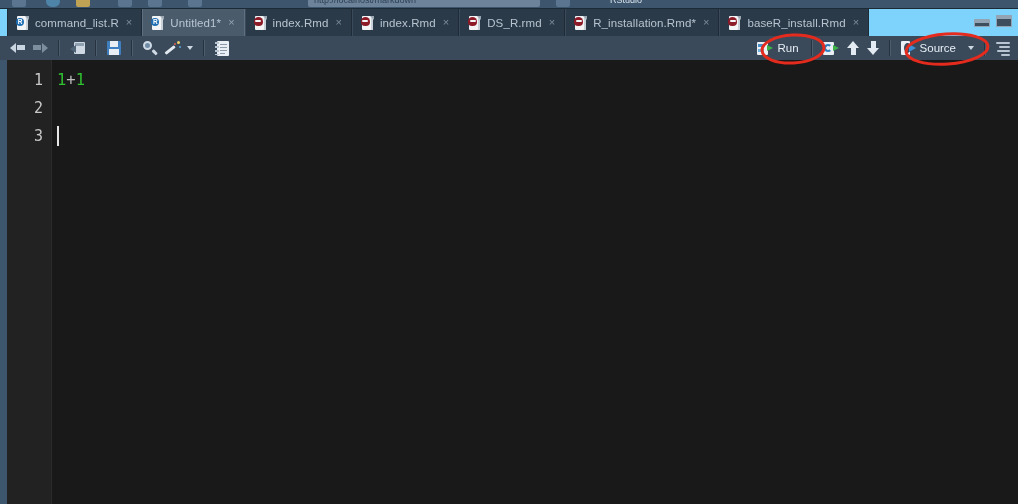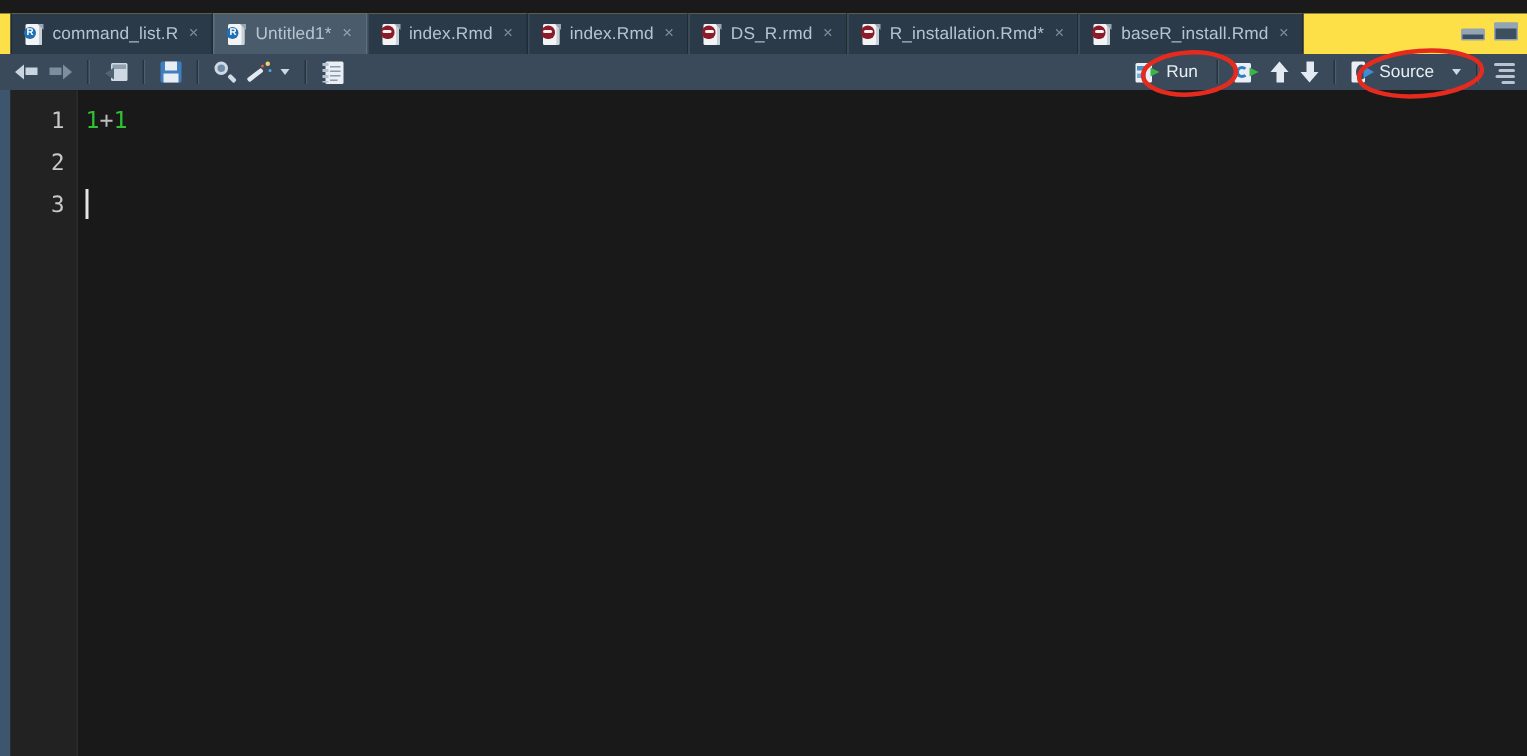--- a/index.html
+++ b/index.html
@@ -73,21 +73,21 @@
     left: 0; top: 9px;
     width: 1018px; height: 495px;
     background: #2e3d4d;
   }
 
   
   .tabbar {
     position: absolute;
     left: 0; top: 0;
     width: 1018px; height: 27px;
-    background: #fde047;
+    background: #7dd3fc;
     border-bottom: 1px solid #22303d;
   }
   .tabbar-inner {
     position: relative;
     height: 27px;
     display: flex;
     align-items: stretch;
   }
   .tab {
     position: relative;
@@ -535,20 +535,33 @@
     left: 0; top: 0;
     width: 1018px; height: 504px;
     pointer-events: none;
   }
 </style>
 </head>
 <body>
 
 <div id="app">
 
+  <div class="os-chrome">
+    <div class="os-ico" style="left:12px;"></div>
+    <div class="os-ico round" style="left:46px;"></div>
+    <div class="os-ico gold" style="left:76px;"></div>
+    <div class="os-ico" style="left:118px;"></div>
+    <div class="os-ico" style="left:148px;"></div>
+    <div class="os-ico" style="left:188px;"></div>
+    <div class="os-urlbar"></div>
+    <div class="os-urltext">http://localhost/markdown</div>
+    <div class="os-ico" style="left:556px;"></div>
+    <div class="os-title">RStudio</div>
+    <div class="os-chrome-sep"></div>
+  </div>
 
   <div class="rs-pane">
 
     <div class="tabbar">
       <div class="tabbar-inner" id="tabbar-inner">
           <div class="tab dim">
             <span class="ficon">
               <span class="page"></span>
               <span class="fold"></span>
               <span class="badge">R</span>

